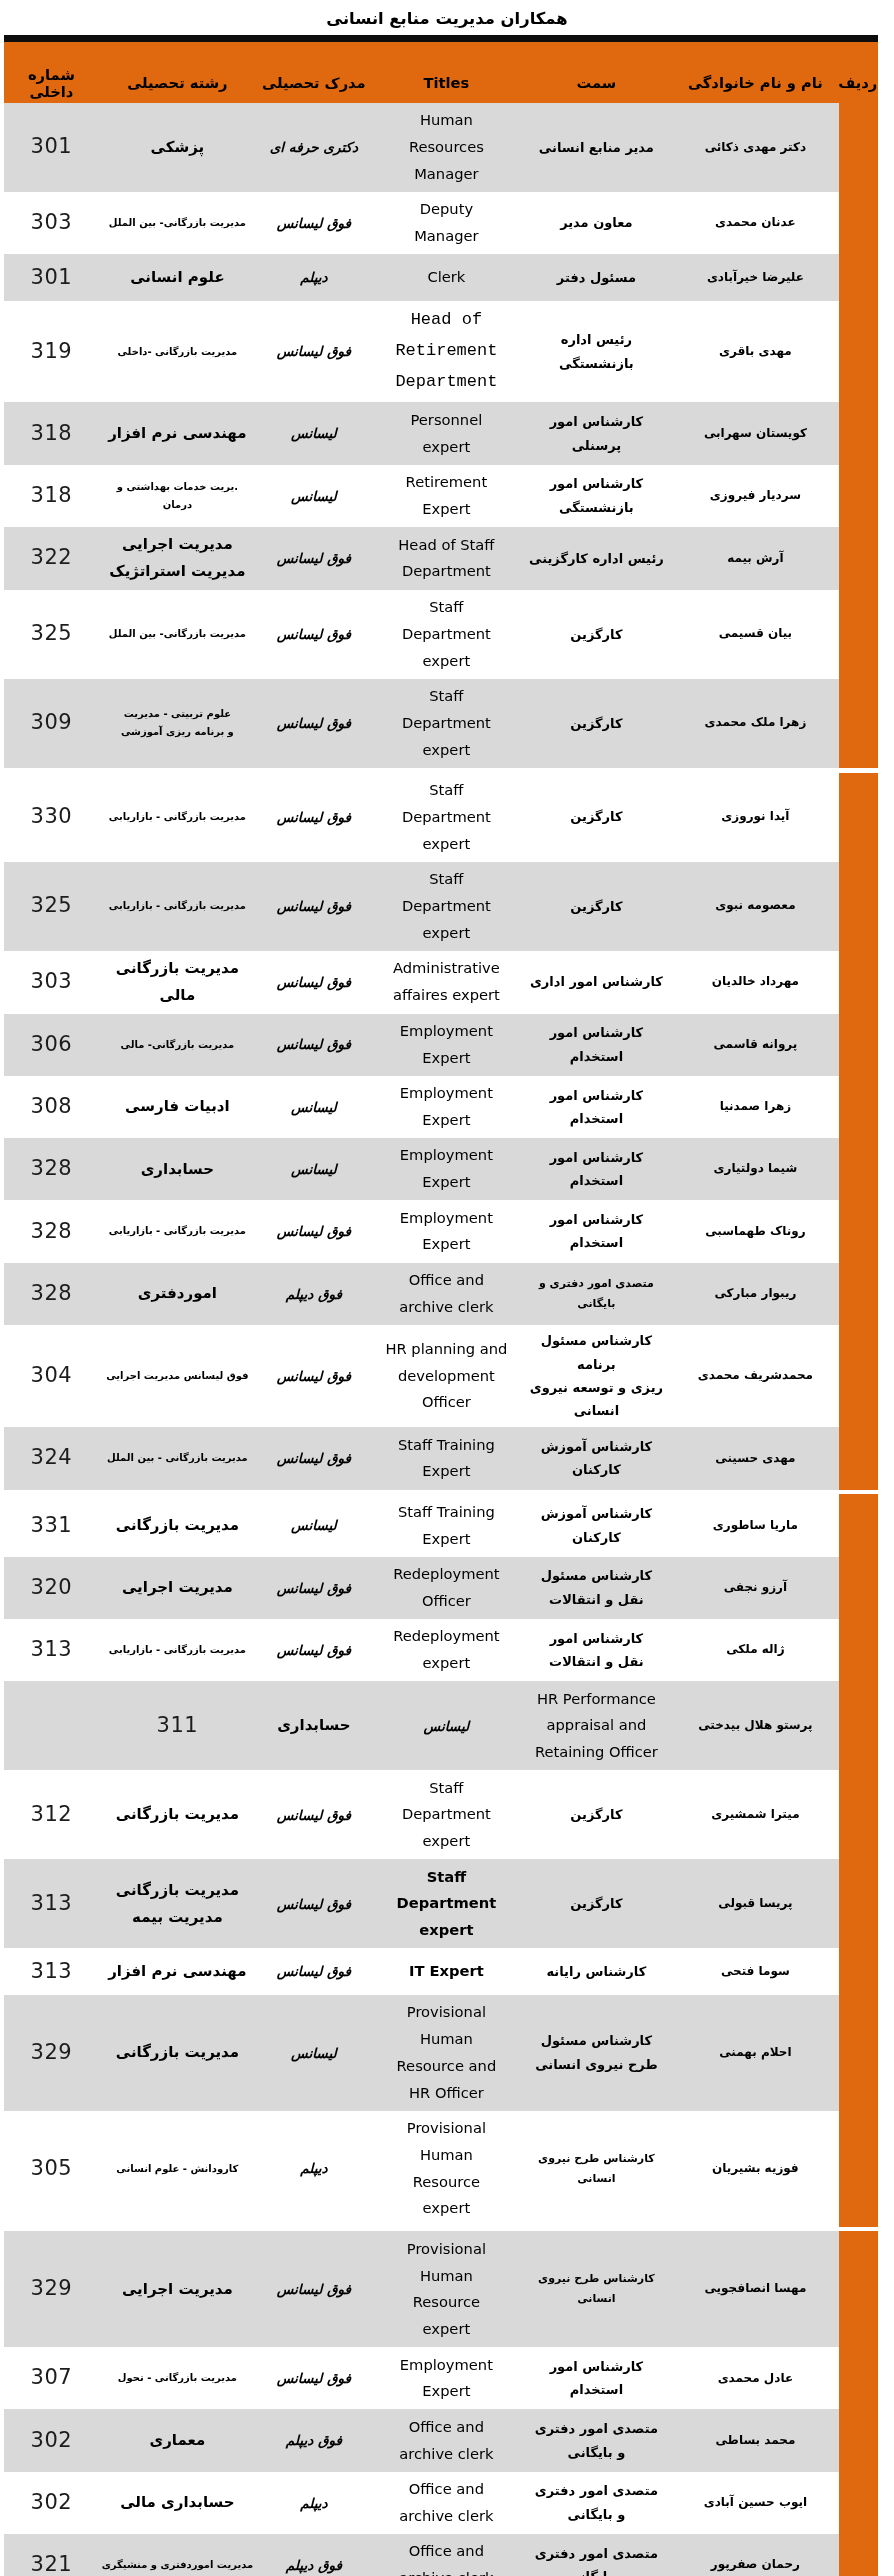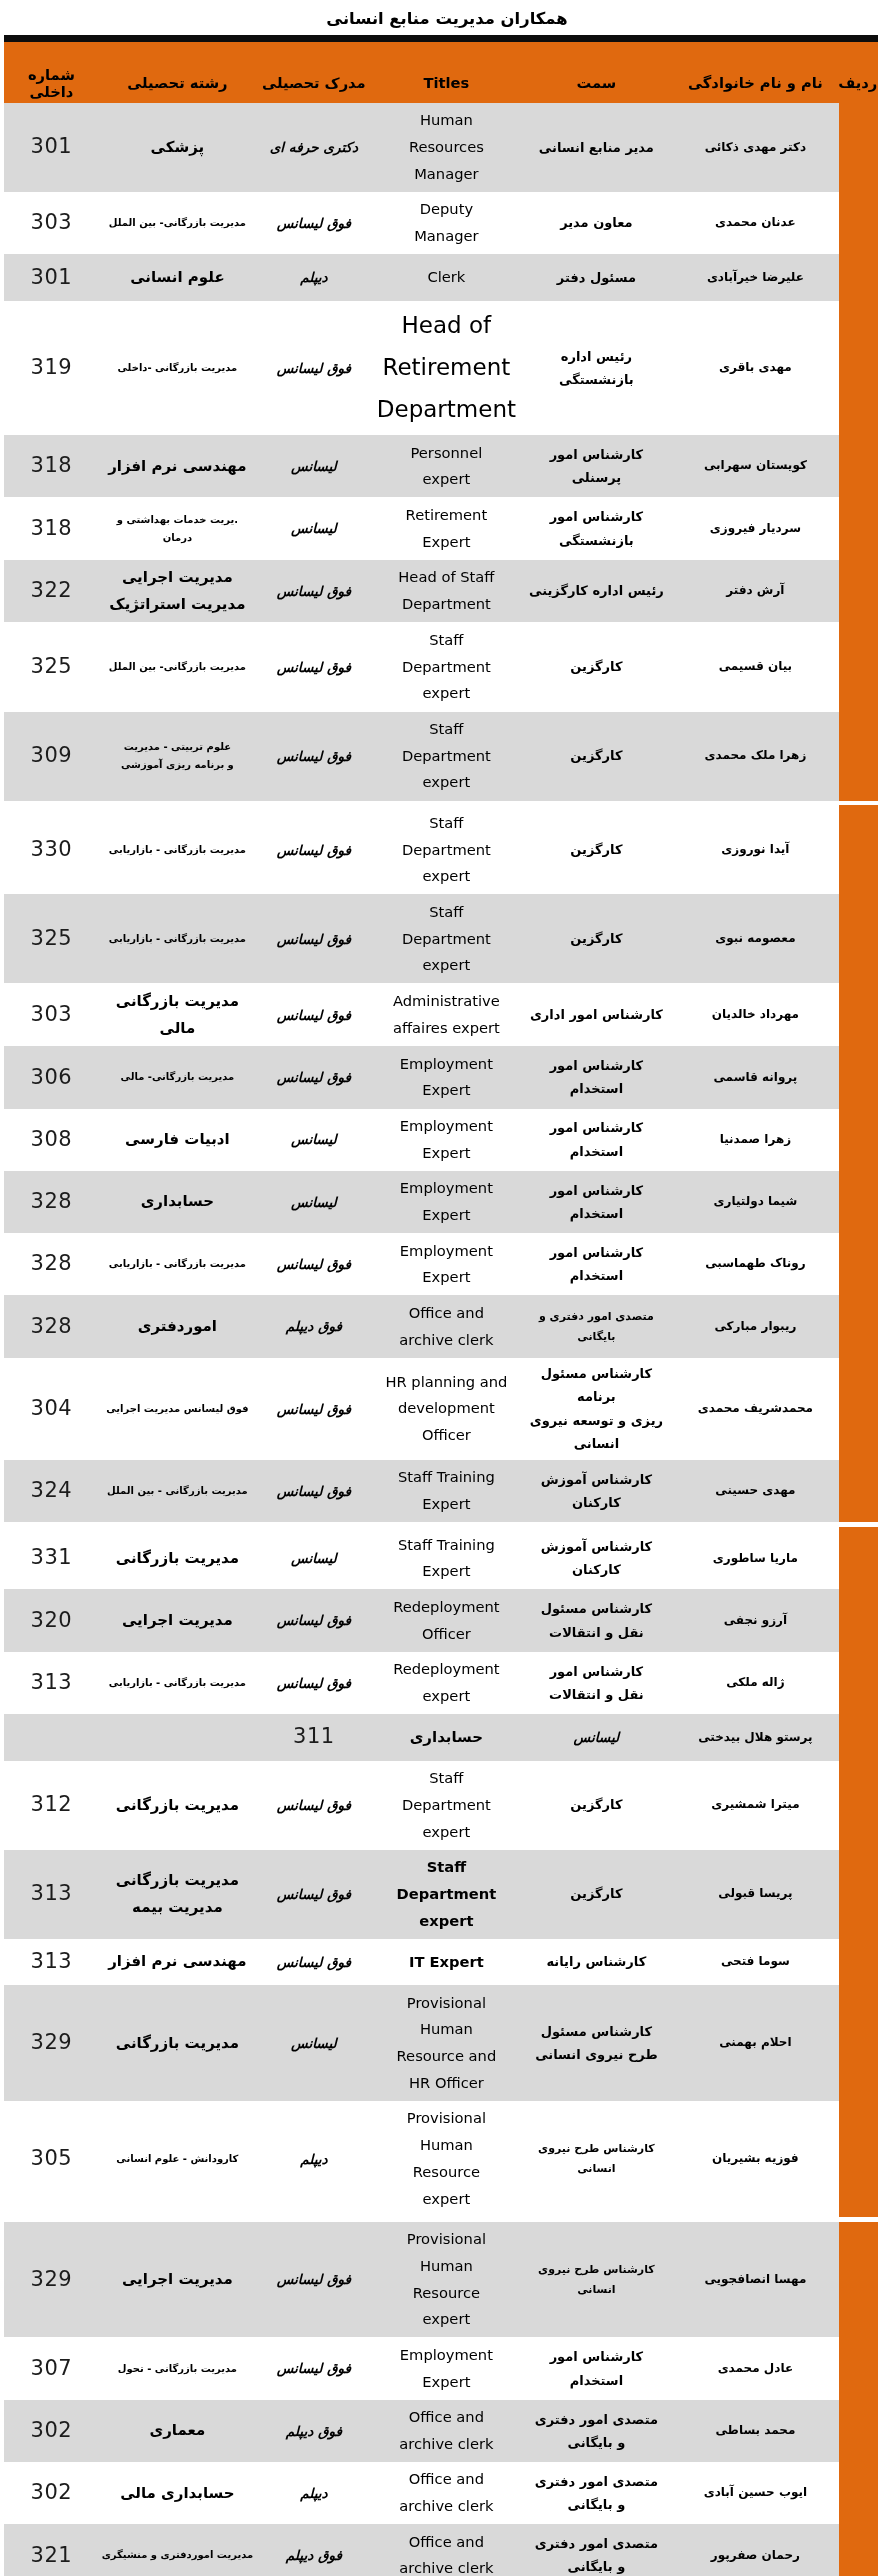--- a/index.html
+++ b/index.html
@@ -64,21 +64,21 @@
   .position-cell{font-size:13px;font-weight:700;direction:rtl;}
   .position-cell.small{font-size:11px;}
   .title-cell{
     direction:ltr;
     font-size:14.7px;
     font-weight:400;
     line-height:1.82;
     color:#000;
   }
   .title-cell.bold{font-weight:700;}
-  .title-cell.big{font-size:23px;}
+  .title-cell.big{font-size:17px;font-family:Liberation Mono, monospace;}
   .degree-cell{font-size:13.6px;font-weight:700;direction:rtl;font-style:italic;}
   .field-cell{font-size:15px;font-weight:700;direction:rtl;}
   .field-cell.small{font-size:10px;}
   .ext-cell{
     font-size:21px;
     font-weight:400;
     color:#1c1c1c;
     direction:ltr;
     letter-spacing:0.5px;
   }
@@ -158,21 +158,21 @@
         <div class="cell name-cell">سردیار فیروزی</div>
         <div class="cell position-cell">کارشناس امور بازنشستگی</div>
         <div class="cell title-cell">Retirement
 Expert</div>
         <div class="cell degree-cell">لیسانس</div>
         <div class="cell field-cell small">.یریت خدمات بهداشتی و درمان</div>
         <div class="cell ext-cell">318</div>
       </div>
       <div class="grid-row row gray">
         <div class="cell radif-cell"></div>
-        <div class="cell name-cell">آرش دفتر</div>
+        <div class="cell name-cell">آرش بیمه</div>
         <div class="cell position-cell">رئیس اداره کارگزینی</div>
         <div class="cell title-cell">Head of Staff
 Department</div>
         <div class="cell degree-cell">فوق لیسانس</div>
         <div class="cell field-cell">مدیریت اجرایی
 مدیریت استراتژیک</div>
         <div class="cell ext-cell">322</div>
       </div>
       <div class="grid-row row ">
         <div class="cell radif-cell"></div>
@@ -330,20 +330,23 @@
 نقل و انتقالات</div>
         <div class="cell title-cell">Redeployment
 expert</div>
         <div class="cell degree-cell">فوق لیسانس</div>
         <div class="cell field-cell small">مدیریت بازرگانی - بازاریابی</div>
         <div class="cell ext-cell">313</div>
       </div>
       <div class="grid-row row gray">
         <div class="cell radif-cell"></div>
         <div class="cell name-cell">پرستو هلال بیدختی</div>
+        <div class="cell title-cell">HR Performance
+appraisal and
+Retaining Officer</div>
         <div class="cell degree-cell">لیسانس</div>
         <div class="cell field-cell">حسابداری</div>
         <div class="cell ext-cell">311</div>
       </div>
       <div class="grid-row row ">
         <div class="cell radif-cell"></div>
         <div class="cell name-cell">میترا شمشیری</div>
         <div class="cell position-cell">کارگزین</div>
         <div class="cell title-cell">Staff
 Department

